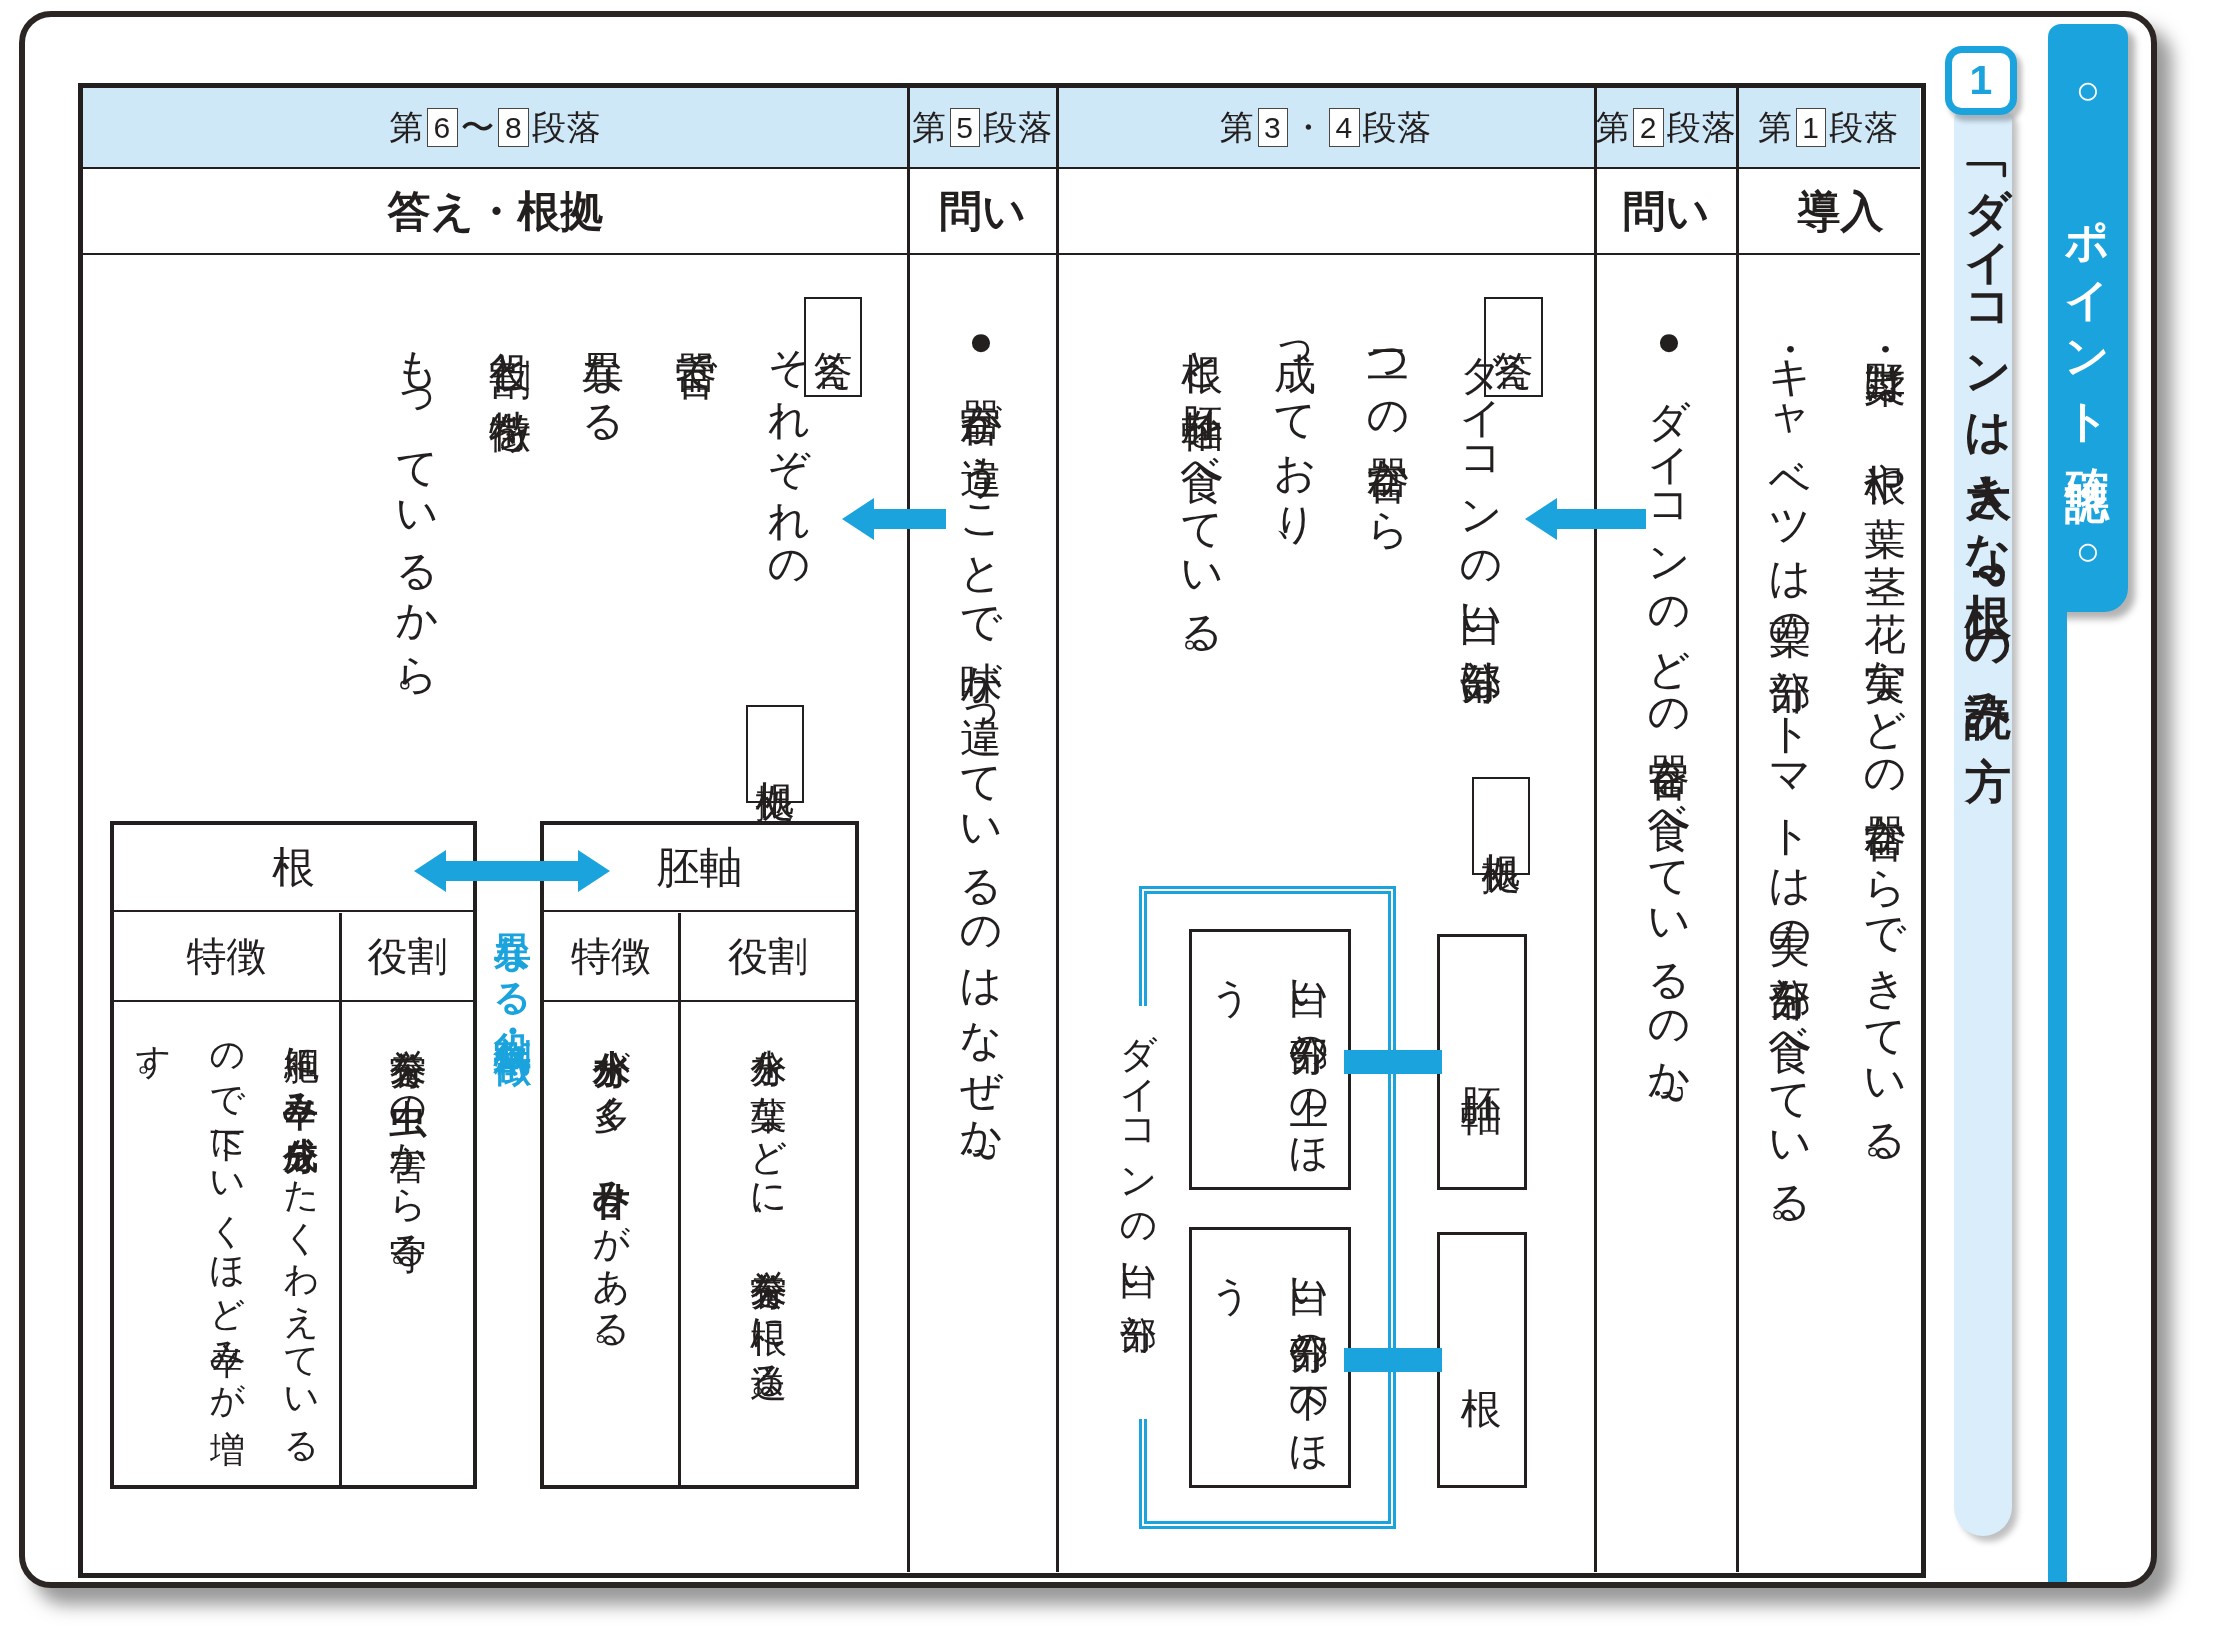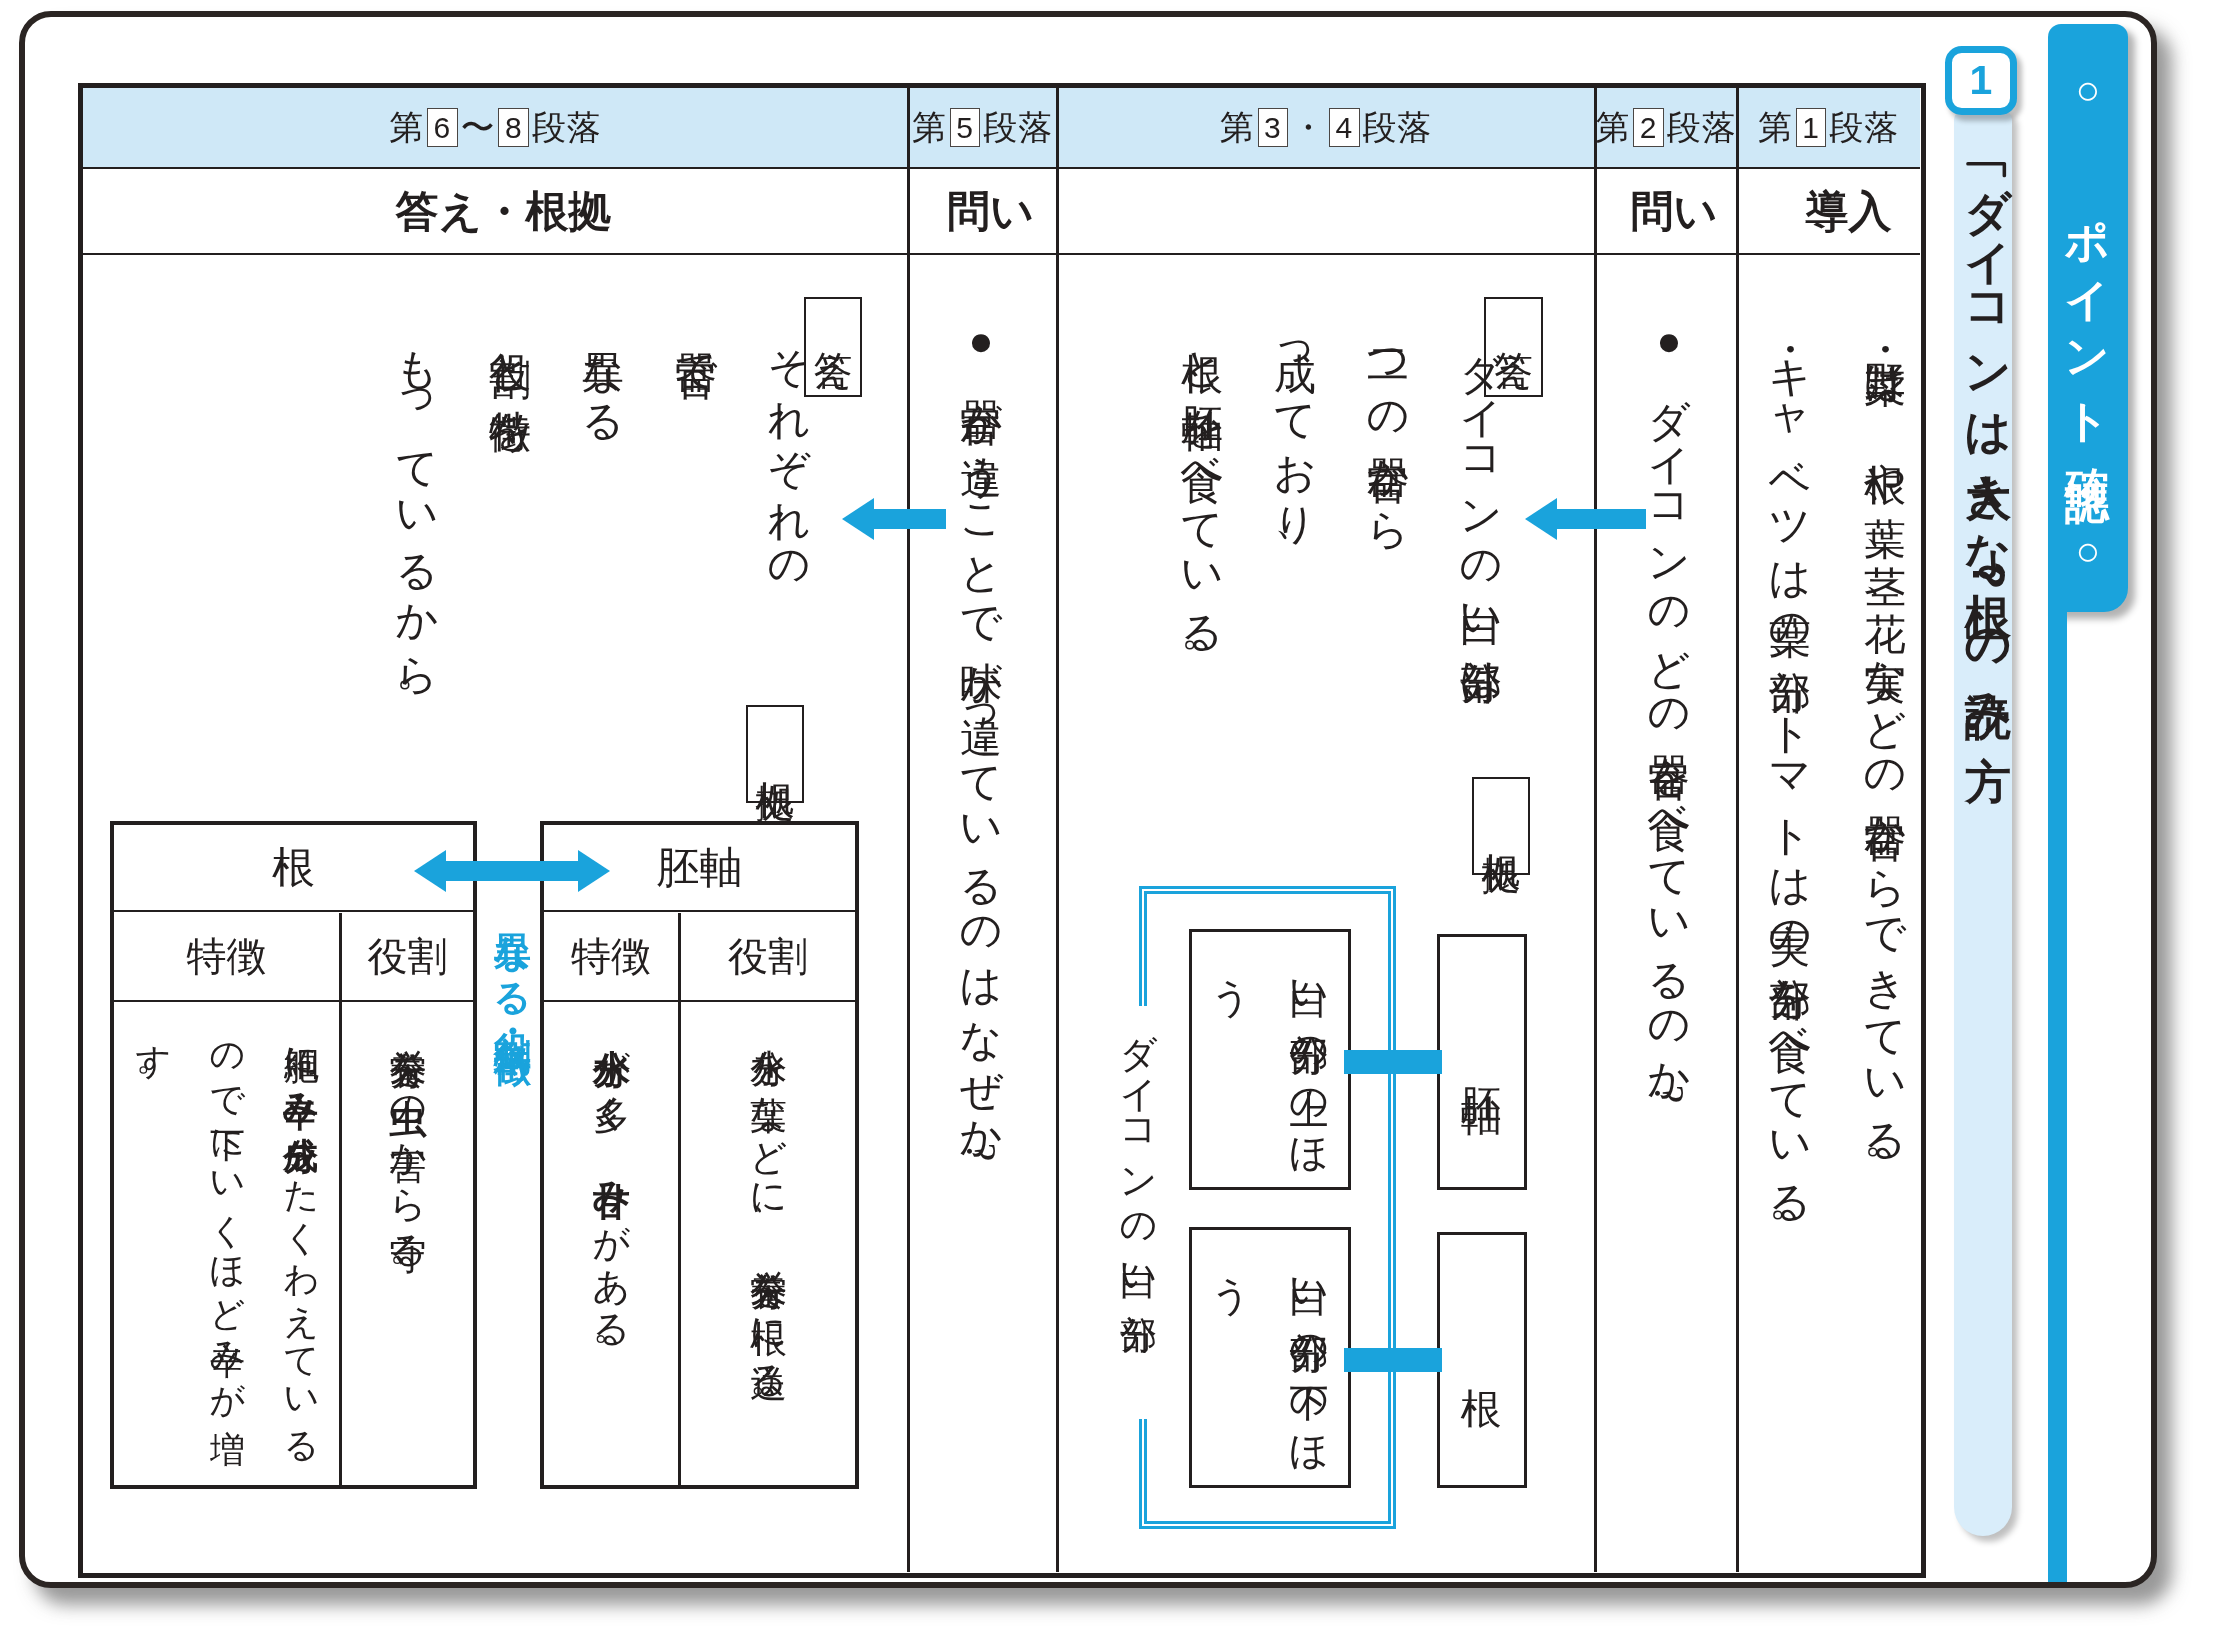--- a/index.html
+++ b/index.html
@@ -8,21 +8,21 @@
   .abs{position:absolute;}
   
   .frame{left:18.6px;top:11px;width:2138px;height:1577px;border:6.5px solid #2b2523;border-radius:32px;
          background:#ffffff;box-shadow:15px 16.7px 16.7px rgba(70,70,70,.55);box-sizing:border-box;}
   
   .tbl{left:78px;top:83px;width:1848px;height:1495px;border:5.6px solid #231f1f;box-sizing:border-box;background:#fff;}
   .band1{left:0;top:0;width:1837px;height:79px;background:#cfe8f7;border-bottom:2.8px solid #231f1f;}
   .band2{left:0;top:82px;width:1837px;height:83px;background:#fff;border-bottom:2.8px solid #231f1f;}
   .vline-div{top:0;width:2.8px;height:1484px;background:#231f1f;}
   .hcell{height:79px;display:flex;align-items:center;justify-content:center;font-size:34px;font-weight:500;letter-spacing:0.9px;}
-  .lcell{top:82px;height:83px;display:flex;align-items:center;justify-content:center;font-size:43px;font-weight:700;margin-left:8px;}
+  .lcell{top:82px;height:83px;display:flex;align-items:center;justify-content:center;font-size:43px;font-weight:700;}
   .numbox{display:inline-block;border:1.9px solid #4a4644;background:#fff;font-size:30px;line-height:37px;
           padding:0 5.6px;margin:0 2.8px;font-weight:500;}
   ruby rt{font-size:18.6px;font-weight:500;letter-spacing:1.9px;}
   
   .v{writing-mode:vertical-rl;}
   .serif{font-family:"Liberation Serif","DejaVu Serif",serif;}
   .gb{font-family:"Liberation Sans",sans-serif;font-weight:700;}
   .vflex{display:flex;flex-direction:row-reverse;justify-content:flex-start;}
   .vflex>div{writing-mode:vertical-rl;}
   .boxlab{border:2.8px solid #231f1f;box-sizing:border-box;display:flex;align-items:center;justify-content:center;background:#fff;}

